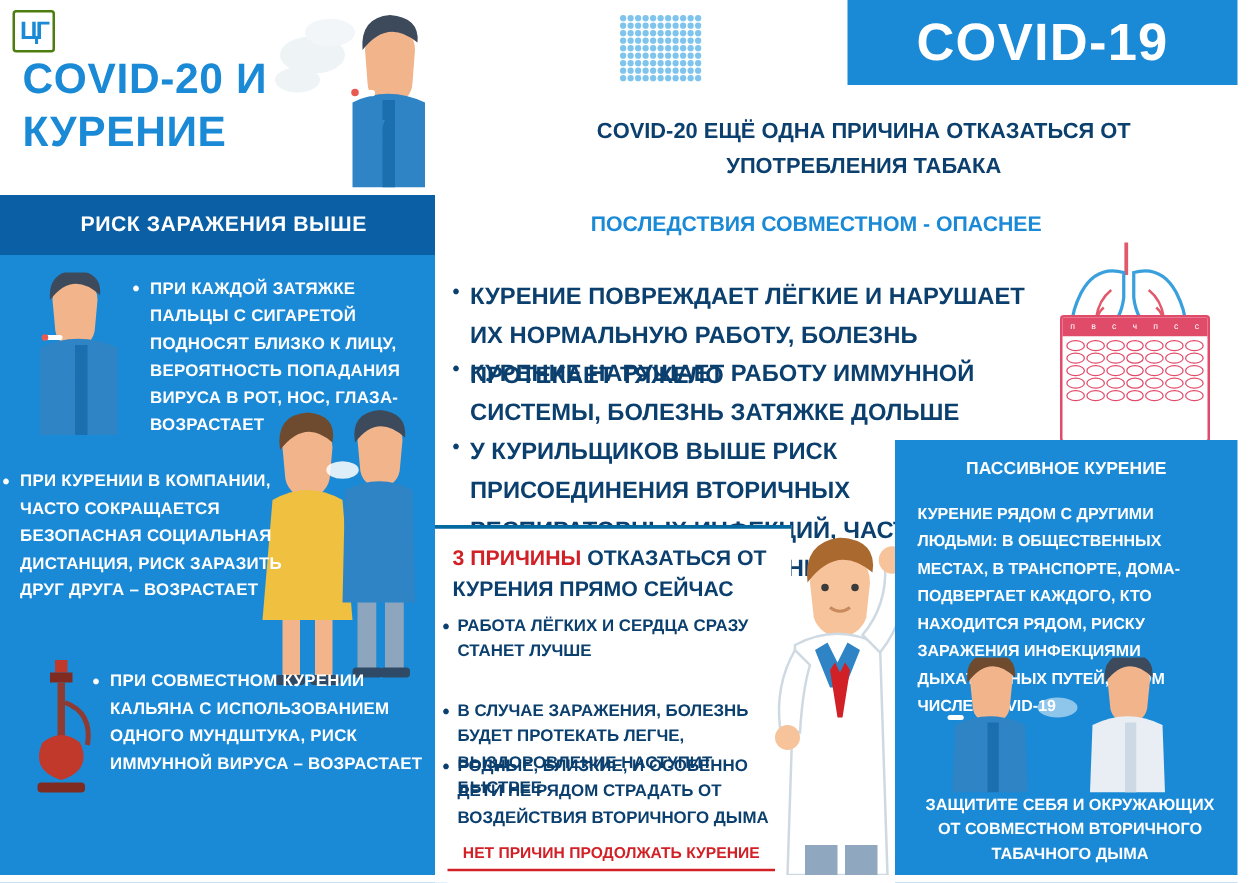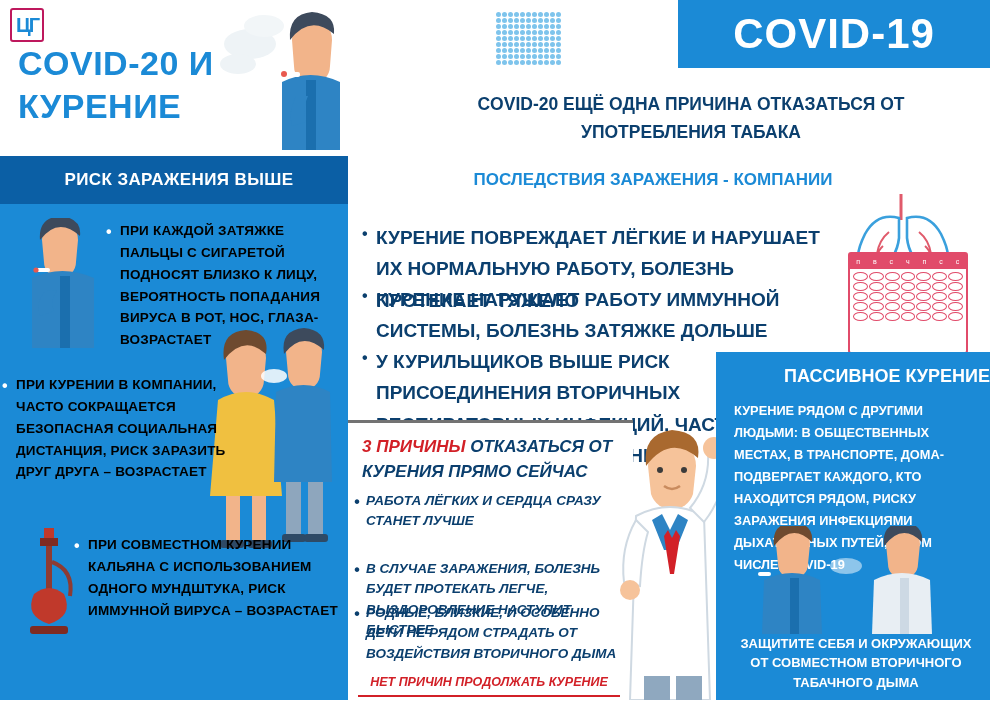--- a/index.html
+++ b/index.html
@@ -16,21 +16,21 @@
   .left-col {
     position: absolute; left: 0; top: 0; width: 358px; height: 706px;
     background: #1b8ad6;
   }
   .left-header {
     position: absolute; left: 0; top: 0; width: 358px; height: 156px;
     background: #ffffff;
   }
   .logo {
     position: absolute; left: 10px; top: 8px; width: 34px; height: 34px;
-    border: 2px solid #be185d; border-radius: 3px;
+    border: 2px solid #4d7c0f; border-radius: 3px;
     color: #1b8ad6; font-size: 20px; font-weight: bold;
     display: flex; align-items: center; justify-content: center;
     letter-spacing: -2px;
   }
   .left-title {
     position: absolute; left: 18px; top: 42px; width: 240px;
     color: #1b8ad6; font-size: 34px; font-weight: bold; line-height: 1.25;
     letter-spacing: 0.5px;
   }
   .smoker-illu {
@@ -38,21 +38,21 @@
   }
   .risk-band {
     position: absolute; left: 0; top: 156px; width: 358px; height: 48px;
     background: #0b5fa5; color: #ffffff;
     display: flex; align-items: center; justify-content: center;
     font-size: 17px; font-weight: bold; letter-spacing: 0.4px;
   }
   .left-body { position: absolute; left: 0; top: 204px; width: 358px; height: 502px; }
 
   .lbullet {
-    position: absolute; color: #000000; font-size: 13.5px; font-weight: bold;
+    position: absolute; color: #ffffff; font-size: 13.5px; font-weight: bold;
     line-height: 1.62; letter-spacing: 0.2px;
   }
   .lbullet::before {
     content: "\2022"; position: absolute; left: -14px; top: -1px;
     font-size: 16px; color: #ffffff;
   }
   .lb1 { left: 120px; top: 16px; width: 222px; }
   .lb2 { left: 16px;  top: 170px; width: 218px; }
   .lb3 { left: 88px;  top: 330px; width: 250px; }
 
@@ -117,21 +117,21 @@
     display: grid; grid-template-columns: repeat(7, 1fr); gap: 1px; padding: 3px;
   }
   .calendar .cal-grid i {
     display: block; height: 9px; border-radius: 50%;
     border: 1px solid #e14b6a;
   }
 
   
   .reasons {
     position: absolute; left: 0px; top: 420px; width: 285px; height: 260px;
-    background: #ffffff; border-top: 3px solid #737373; font-style: italic;
+    background: #ffffff; border-top: 3px solid #0369a1;
   }
   .reasons-title {
     position: absolute; left: 14px; top: 12px; width: 262px;
     font-size: 17px; font-weight: bold; color: #0b3f6e; line-height: 1.45;
   }
   .reasons-title .red { color: #d22027; }
   .reason-item {
     position: absolute; left: 18px; width: 256px; color: #0b3f6e;
     font-size: 13.5px; font-weight: bold; line-height: 1.5;
   }
@@ -147,22 +147,22 @@
     border-bottom: 2px solid #d22027; padding-bottom: 6px;
   }
   .doctor { position: absolute; left: 252px; top: 430px; width: 140px; height: 270px; }
 
   
   .passive {
     position: absolute; left: 368px; top: 352px; width: 274px; height: 354px;
     background: #1b8ad6; color: #ffffff;
   }
   .passive-title {
-    position: absolute; left: 0; top: 14px; width: 274px; text-align: right;
-    font-size: 18px; font-weight: bold;
+    position: absolute; left: 0; top: 14px; width: 274px; text-align: center;
+    font-size: 14px; font-weight: bold;
   }
   .passive-text {
     position: absolute; left: 18px; top: 48px; width: 244px;
     font-size: 12.8px; font-weight: bold; line-height: 1.72;
   }
   .passive-bottom {
     position: absolute; left: 18px; bottom: 14px; width: 244px; text-align: center;
     font-size: 13px; font-weight: bold; line-height: 1.5;
   }
   .two-men { position: absolute; left: 18px; bottom: 72px; width: 240px; height: 108px; }
@@ -349,21 +349,21 @@
         <i style="left: 42px; top: 48px;"></i>
         <i style="left: 48px; top: 48px;"></i>
         <i style="left: 54px; top: 48px;"></i>
         <i style="left: 60px; top: 48px;"></i>
       </div>
 
     <div class="covid-banner">COVID-19</div>
 
     <div class="head-line">COVID-20 ЕЩЁ ОДНА ПРИЧИНА ОТКАЗАТЬСЯ ОТ УПОТРЕБЛЕНИЯ ТАБАКА</div>
 
-    <div class="conseq-title">ПОСЛЕДСТВИЯ ЗАРАЖЕНИЯ - КОМПАНИИ</div>
+    <div class="conseq-title">ПОСЛЕДСТВИЯ СОВМЕСТНОМ - ОПАСНЕЕ</div>
 
     <div class="rbullet rb1">КУРЕНИЕ ПОВРЕЖДАЕТ ЛЁГКИЕ И НАРУШАЕТ ИХ НОРМАЛЬНУЮ РАБОТУ, БОЛЕЗНЬ ПРОТЕКАЕТ ТЯЖЕЛО</div>
     <div class="rbullet rb2">КУРЕНИЕ НАРУШАЕТ РАБОТУ ИММУННОЙ СИСТЕМЫ, БОЛЕЗНЬ ЗАТЯЖКЕ ДОЛЬШЕ</div>
     <div class="rbullet rb3">У КУРИЛЬЩИКОВ ВЫШЕ РИСК ПРИСОЕДИНЕНИЯ ВТОРИЧНЫХ РЕСПИРАТОРНЫХ ИНФЕКЦИЙ, ЧАСТО РАЗВИВАЮТСЯ ОСЛОЖНЕНИЯ</div>
 
     <svg class="lungs" viewBox="0 0 118 86">
       <path d="M56 6 l0 26" stroke="#e05a6b" stroke-width="3" fill="none"></path>
       <path d="M54 30 q-22 -6 -34 16 q-12 24 -4 36 q10 8 22 -2 q14 -12 16 -30 z" fill="#ffffff" stroke="#3aa0dd" stroke-width="2.6"></path>
       <path d="M62 30 q22 -6 34 16 q12 24 4 36 q-10 8 -22 -2 q-14 -12 -16 -30 z" fill="#ffffff" stroke="#3aa0dd" stroke-width="2.6"></path>
       <path d="M44 44 q-10 8 -12 22 M38 58 q-6 5 -6 14 M74 44 q10 8 12 22 M80 58 q6 5 6 14" stroke="#e05a6b" stroke-width="2" fill="none"></path>

